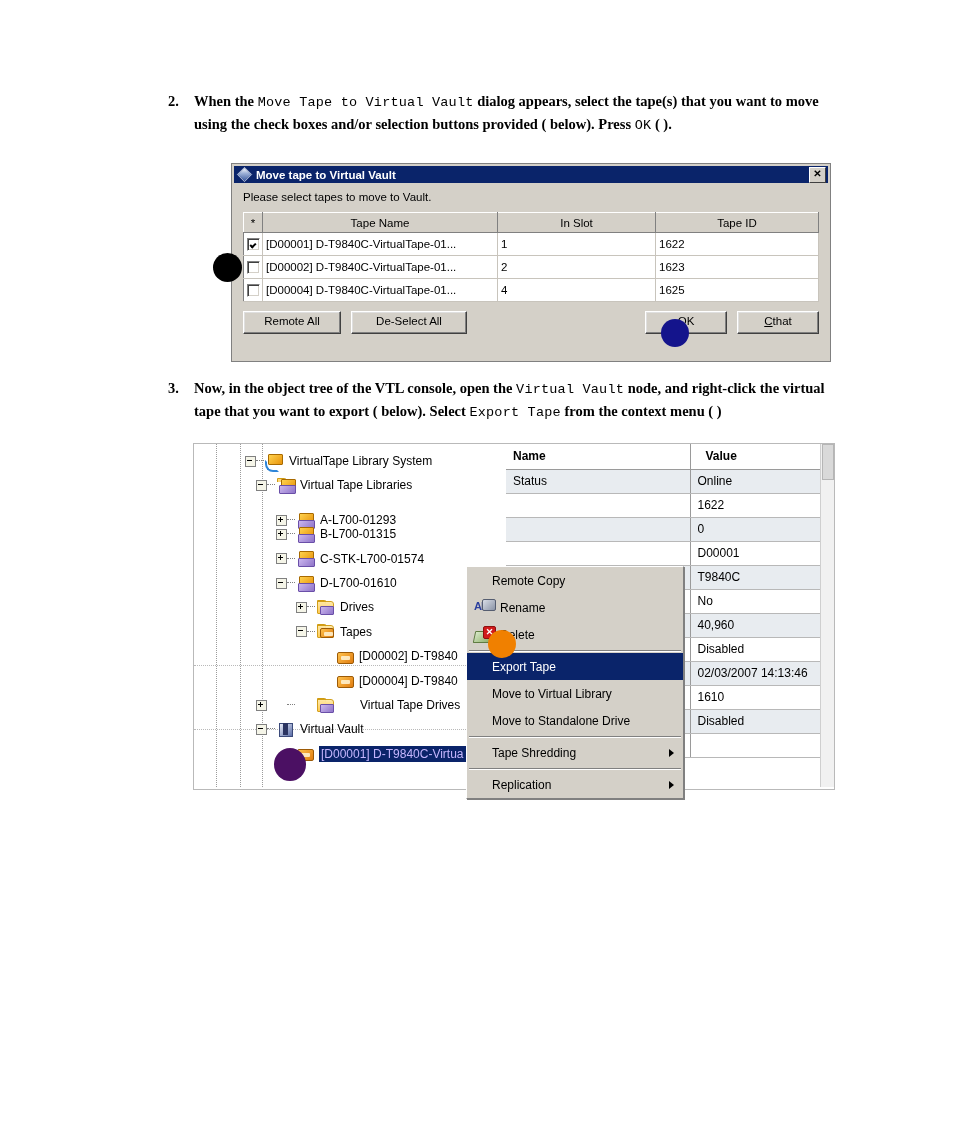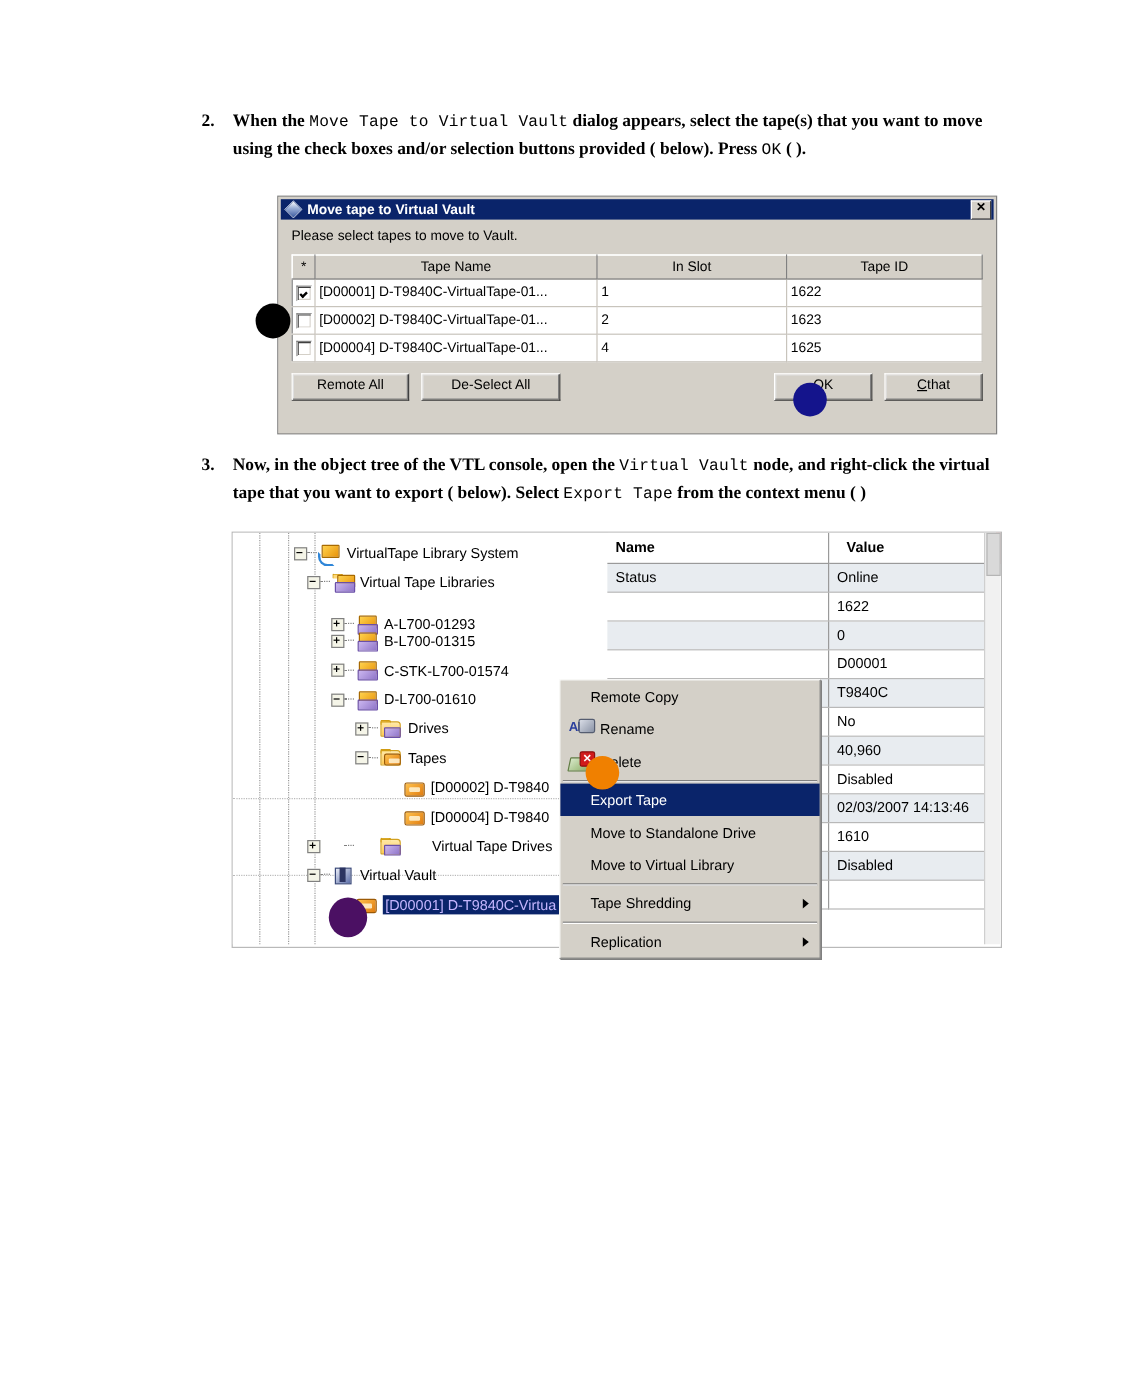--- a/index.html
+++ b/index.html
@@ -441,24 +441,24 @@
               <span class="mi-delbox"></span>
               <span class="mi-x">✕</span>
             </span>
             <span class="mtxt">Delete</span>
           </div>
           <div class="ctxsep"></div>
           <div class="ctxitem hl">
             <span class="mtxt">Export Tape</span>
           </div>
           <div class="ctxitem">
+            <span class="mtxt">Move to Virtual Library</span>
+          </div>
+          <div class="ctxitem">
             <span class="mtxt">Move to Standalone Drive</span>
-          </div>
-          <div class="ctxitem">
-            <span class="mtxt">Move to Virtual Library</span>
           </div>
           <div class="ctxsep"></div>
           <div class="ctxitem">
             <span class="mtxt">Tape Shredding</span>
             <span class="arrow"></span>
           </div>
           <div class="ctxsep"></div>
           <div class="ctxitem">
             <span class="mtxt">Replication</span>
             <span class="arrow"></span>

